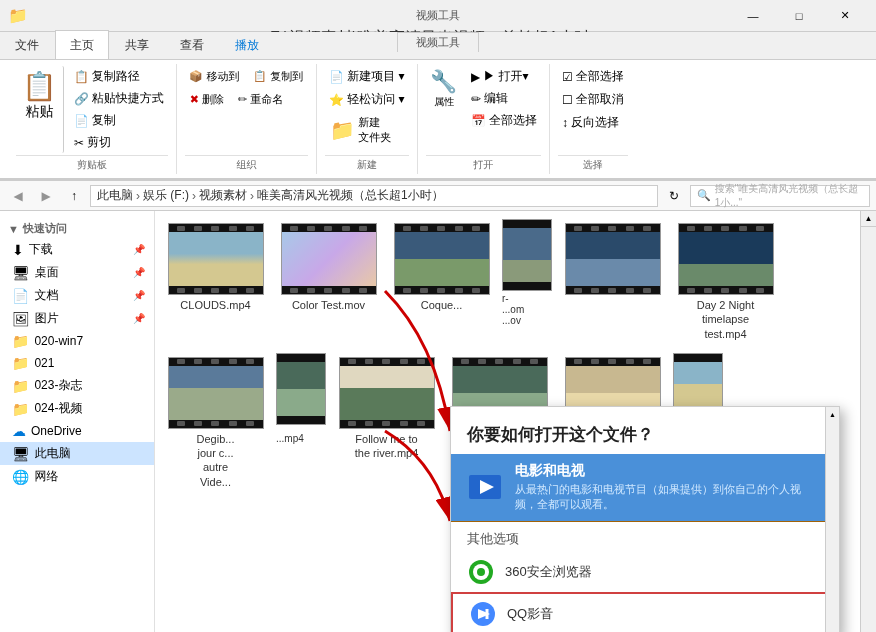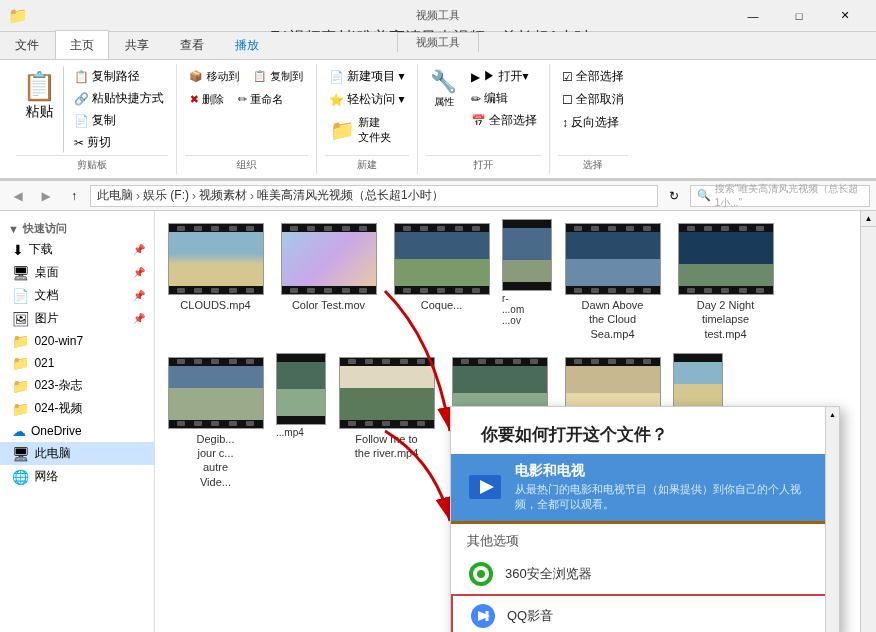--- a/index.html
+++ b/index.html
@@ -80,29 +80,29 @@
     .open-with-dialog {
       position: absolute;
       top: 195px;
       left: 450px;
       width: 390px;
       background: white;
       border: 1px solid #ccc;
       box-shadow: 4px 4px 12px rgba(0,0,0,0.3);
       pointer-events: all;
     }
-    .dialog-title { font-size: 17px; font-weight: bold; padding: 16px 30px 8px; color: #222; }
+    .dialog-title { font-size: 17px; font-weight: bold; padding: 16px 16px 8px; color: #222; }
     .dialog-app-item { display: flex; align-items: center; padding: 8px 16px; cursor: pointer; gap: 12px; }
     .dialog-app-item.highlighted { background: #4a90d9; }
     .dialog-app-item.highlighted .app-name { color: white; }
     .dialog-app-item.highlighted .app-desc { color: #d0e8ff; }
     .dialog-app-icon { width: 36px; height: 36px; display: flex; align-items: center; justify-content: center; font-size: 26px; flex-shrink: 0; }
     .app-name { font-size: 14px; font-weight: bold; color: #333; }
     .app-desc { font-size: 11px; color: #666; margin-top: 2px; }
-    .dialog-section { padding: 8px 16px 4px; font-size: 13px; color: #555; border-top: 3px solid #a16207; }
+    .dialog-section { padding: 8px 16px 4px; font-size: 13px; color: #555; border-top: 1px solid #a16207; }
     .other-apps-list { display: flex; flex-direction: column; }
     .other-app-item { display: flex; align-items: center; padding: 6px 16px; cursor: pointer; gap: 10px; }
     .other-app-item.outlined { border: 2px solid #d04040; }
     .other-app-icon { width: 28px; height: 28px; display: flex; align-items: center; justify-content: center; font-size: 22px; flex-shrink: 0; }
     .other-app-name { font-size: 13px; color: #333; }
   </style>
 </head>
 <body>
 
 <div class="title-bar" style="position:relative;">
@@ -413,21 +413,20 @@
         </div>
         <div style="position:absolute; top:8px; left:0; right:0; bottom:8px; background: linear-gradient(180deg, #2a4a6a 50%, #6a8aaa 50%);"></div>
         <div class="film-holes-bottom">
           <div class="film-hole"></div>
             <div class="film-hole"></div>
             <div class="film-hole"></div>
             <div class="film-hole"></div>
             <div class="film-hole"></div>
         </div>
       </div>
-      <div class="file-name">Dawn Above<br>the Cloud<br>Sea.mp4</div>
     </div>
 
     <div class="file-item">
       <div class="file-thumb">
         <div class="film-holes">
           <div class="film-hole"></div>
             <div class="film-hole"></div>
             <div class="film-hole"></div>
             <div class="film-hole"></div>
             <div class="film-hole"></div>
@@ -464,21 +463,21 @@
       </div>
       <div class="file-name">Degib...<br>jour c...<br>autre<br>Vide...</div>
     </div>
 
     <div style="width:50px; display:flex; flex-direction:column; align-items:flex-start;">
       <div style="width:50px; height:72px; background:#444; border:1px solid #999; position:relative; overflow:hidden;">
         <div style="position:absolute; top:0; left:0; right:0; height:8px; background:#111;"></div>
         <div style="position:absolute; top:8px; left:0; right:0; bottom:8px; background: linear-gradient(180deg, #4a6a5a 50%, #8aaa8a 50%);"></div>
         <div style="position:absolute; bottom:0; left:0; right:0; height:8px; background:#111;"></div>
       </div>
-      <div style="font-size:10px; color:#333; margin-top:2px;">...mp4</div>
+      <div style="font-size:10px; color:#333; margin-top:8px;">...mp4</div>
     </div>
 
     <div class="file-item">
       <div class="file-thumb">
         <div class="film-holes">
           <div class="film-hole"></div>
             <div class="film-hole"></div>
             <div class="film-hole"></div>
             <div class="film-hole"></div>
             <div class="film-hole"></div>

